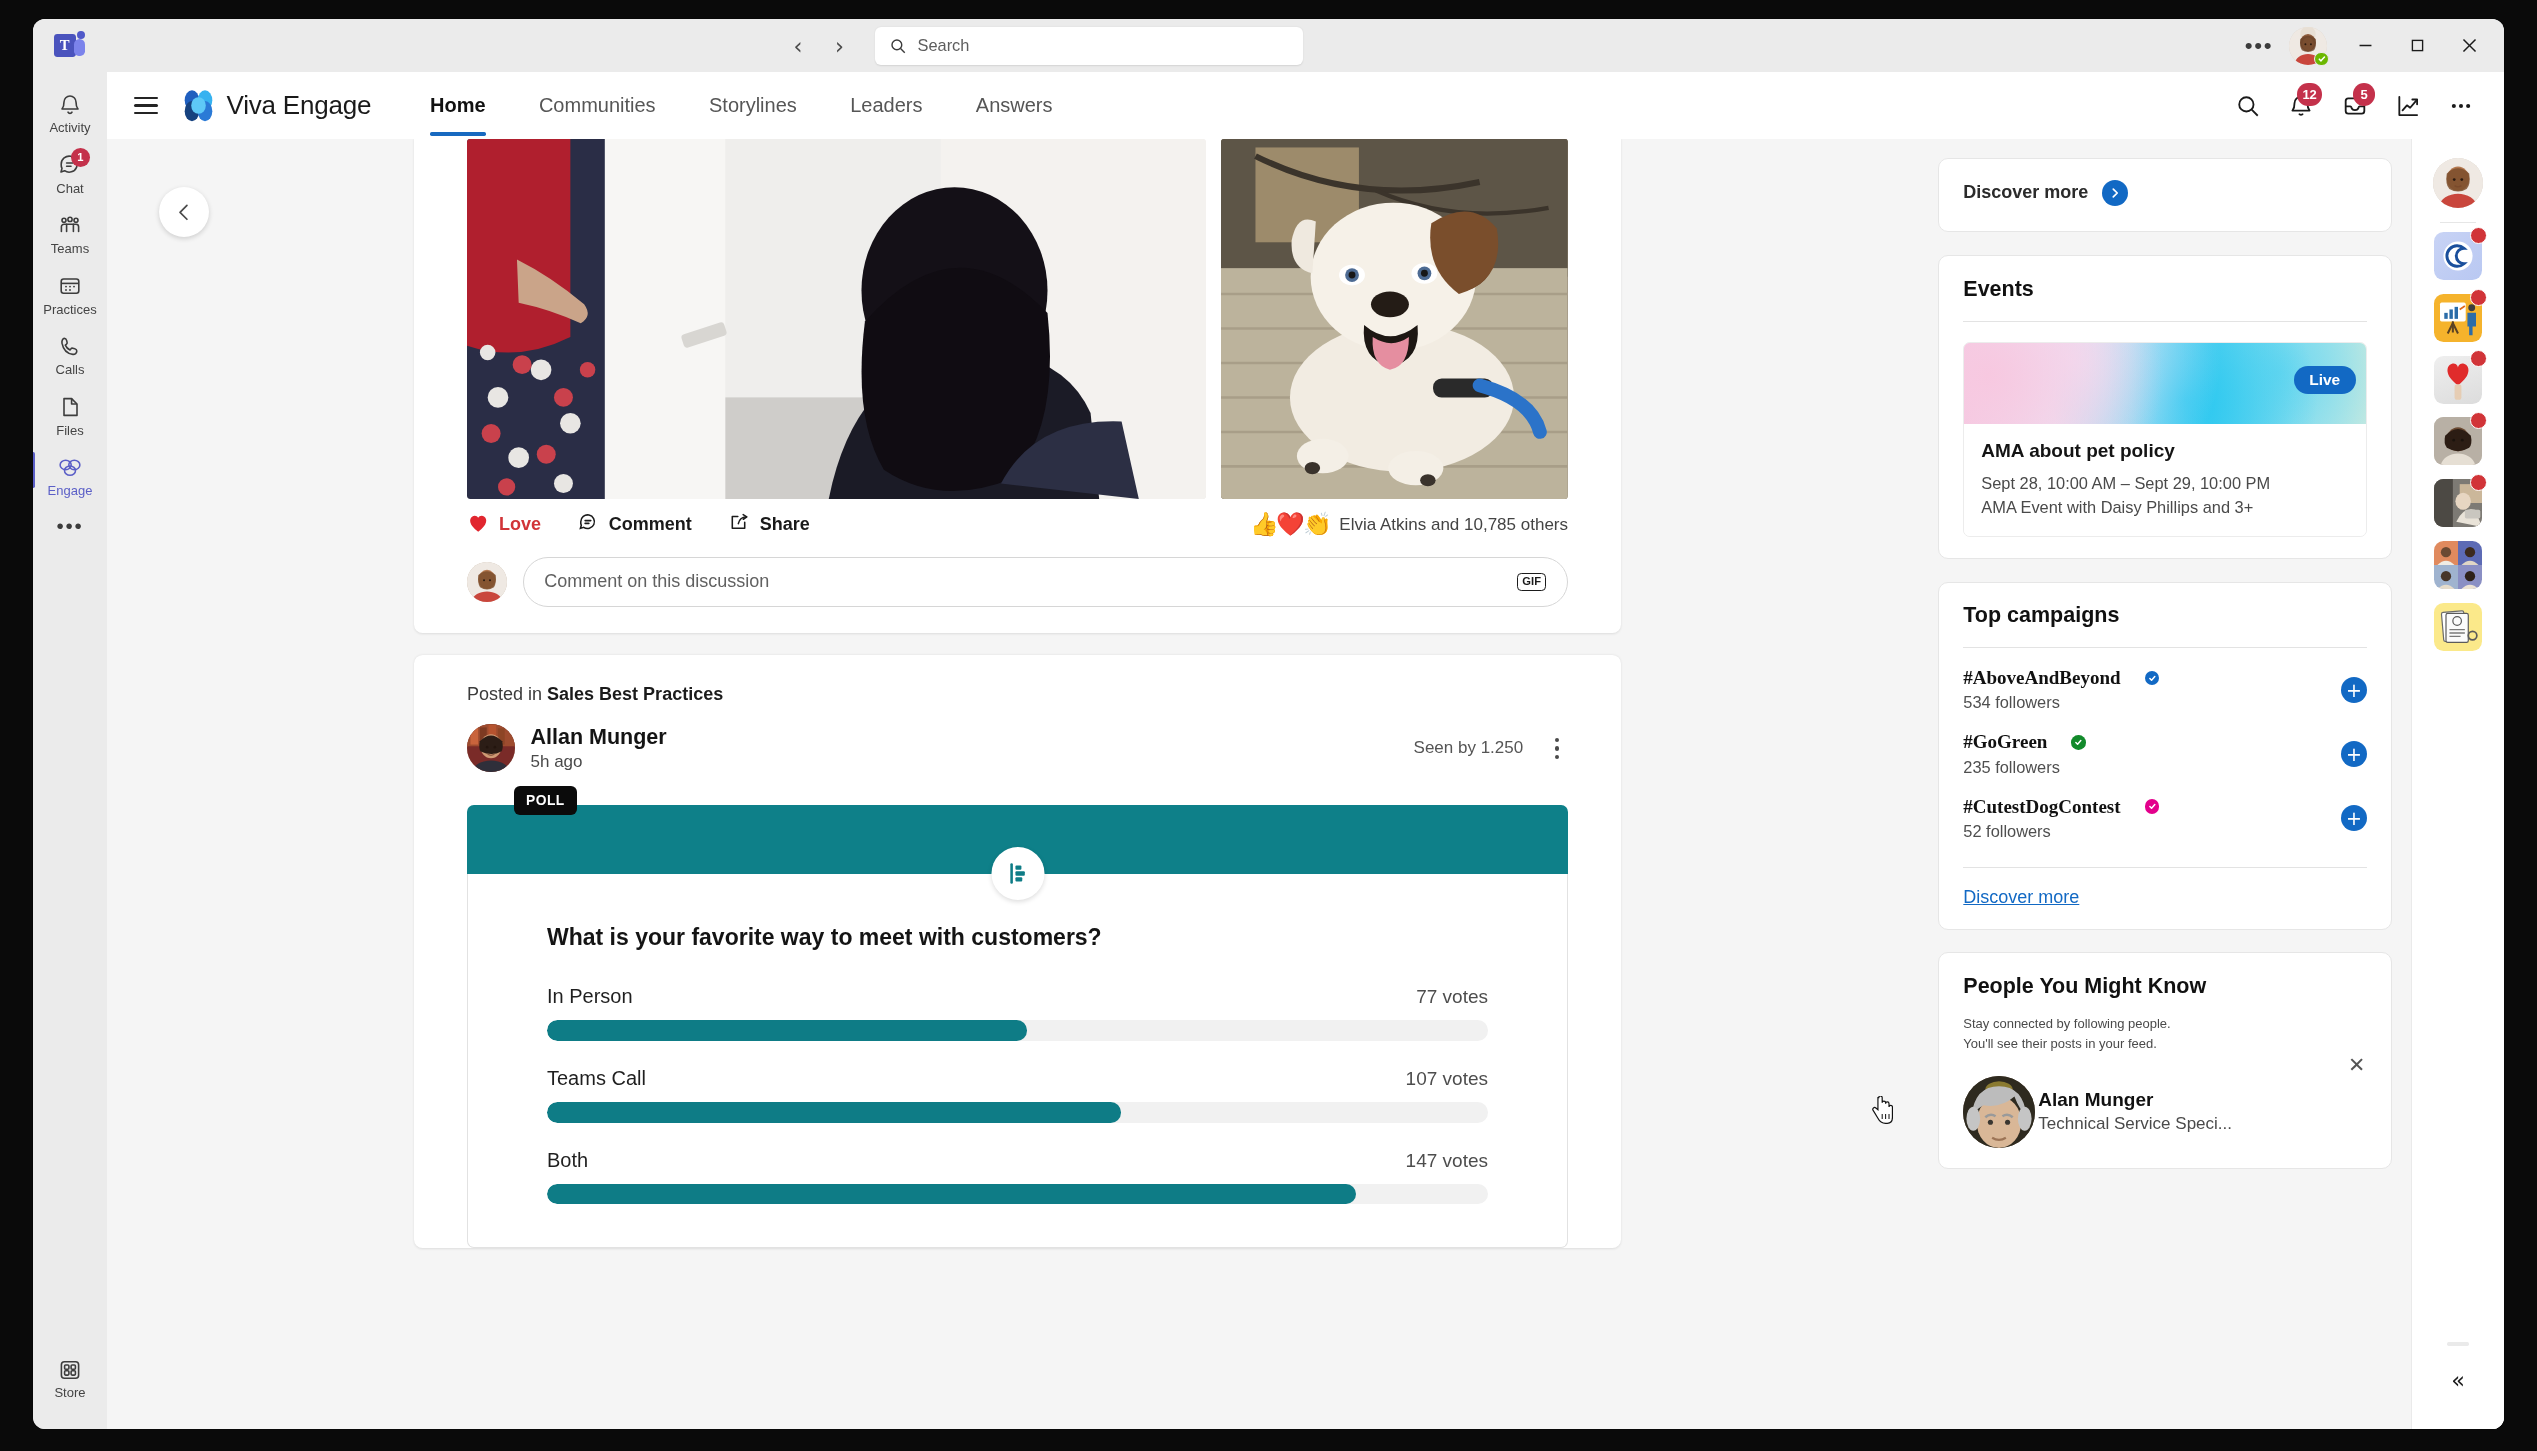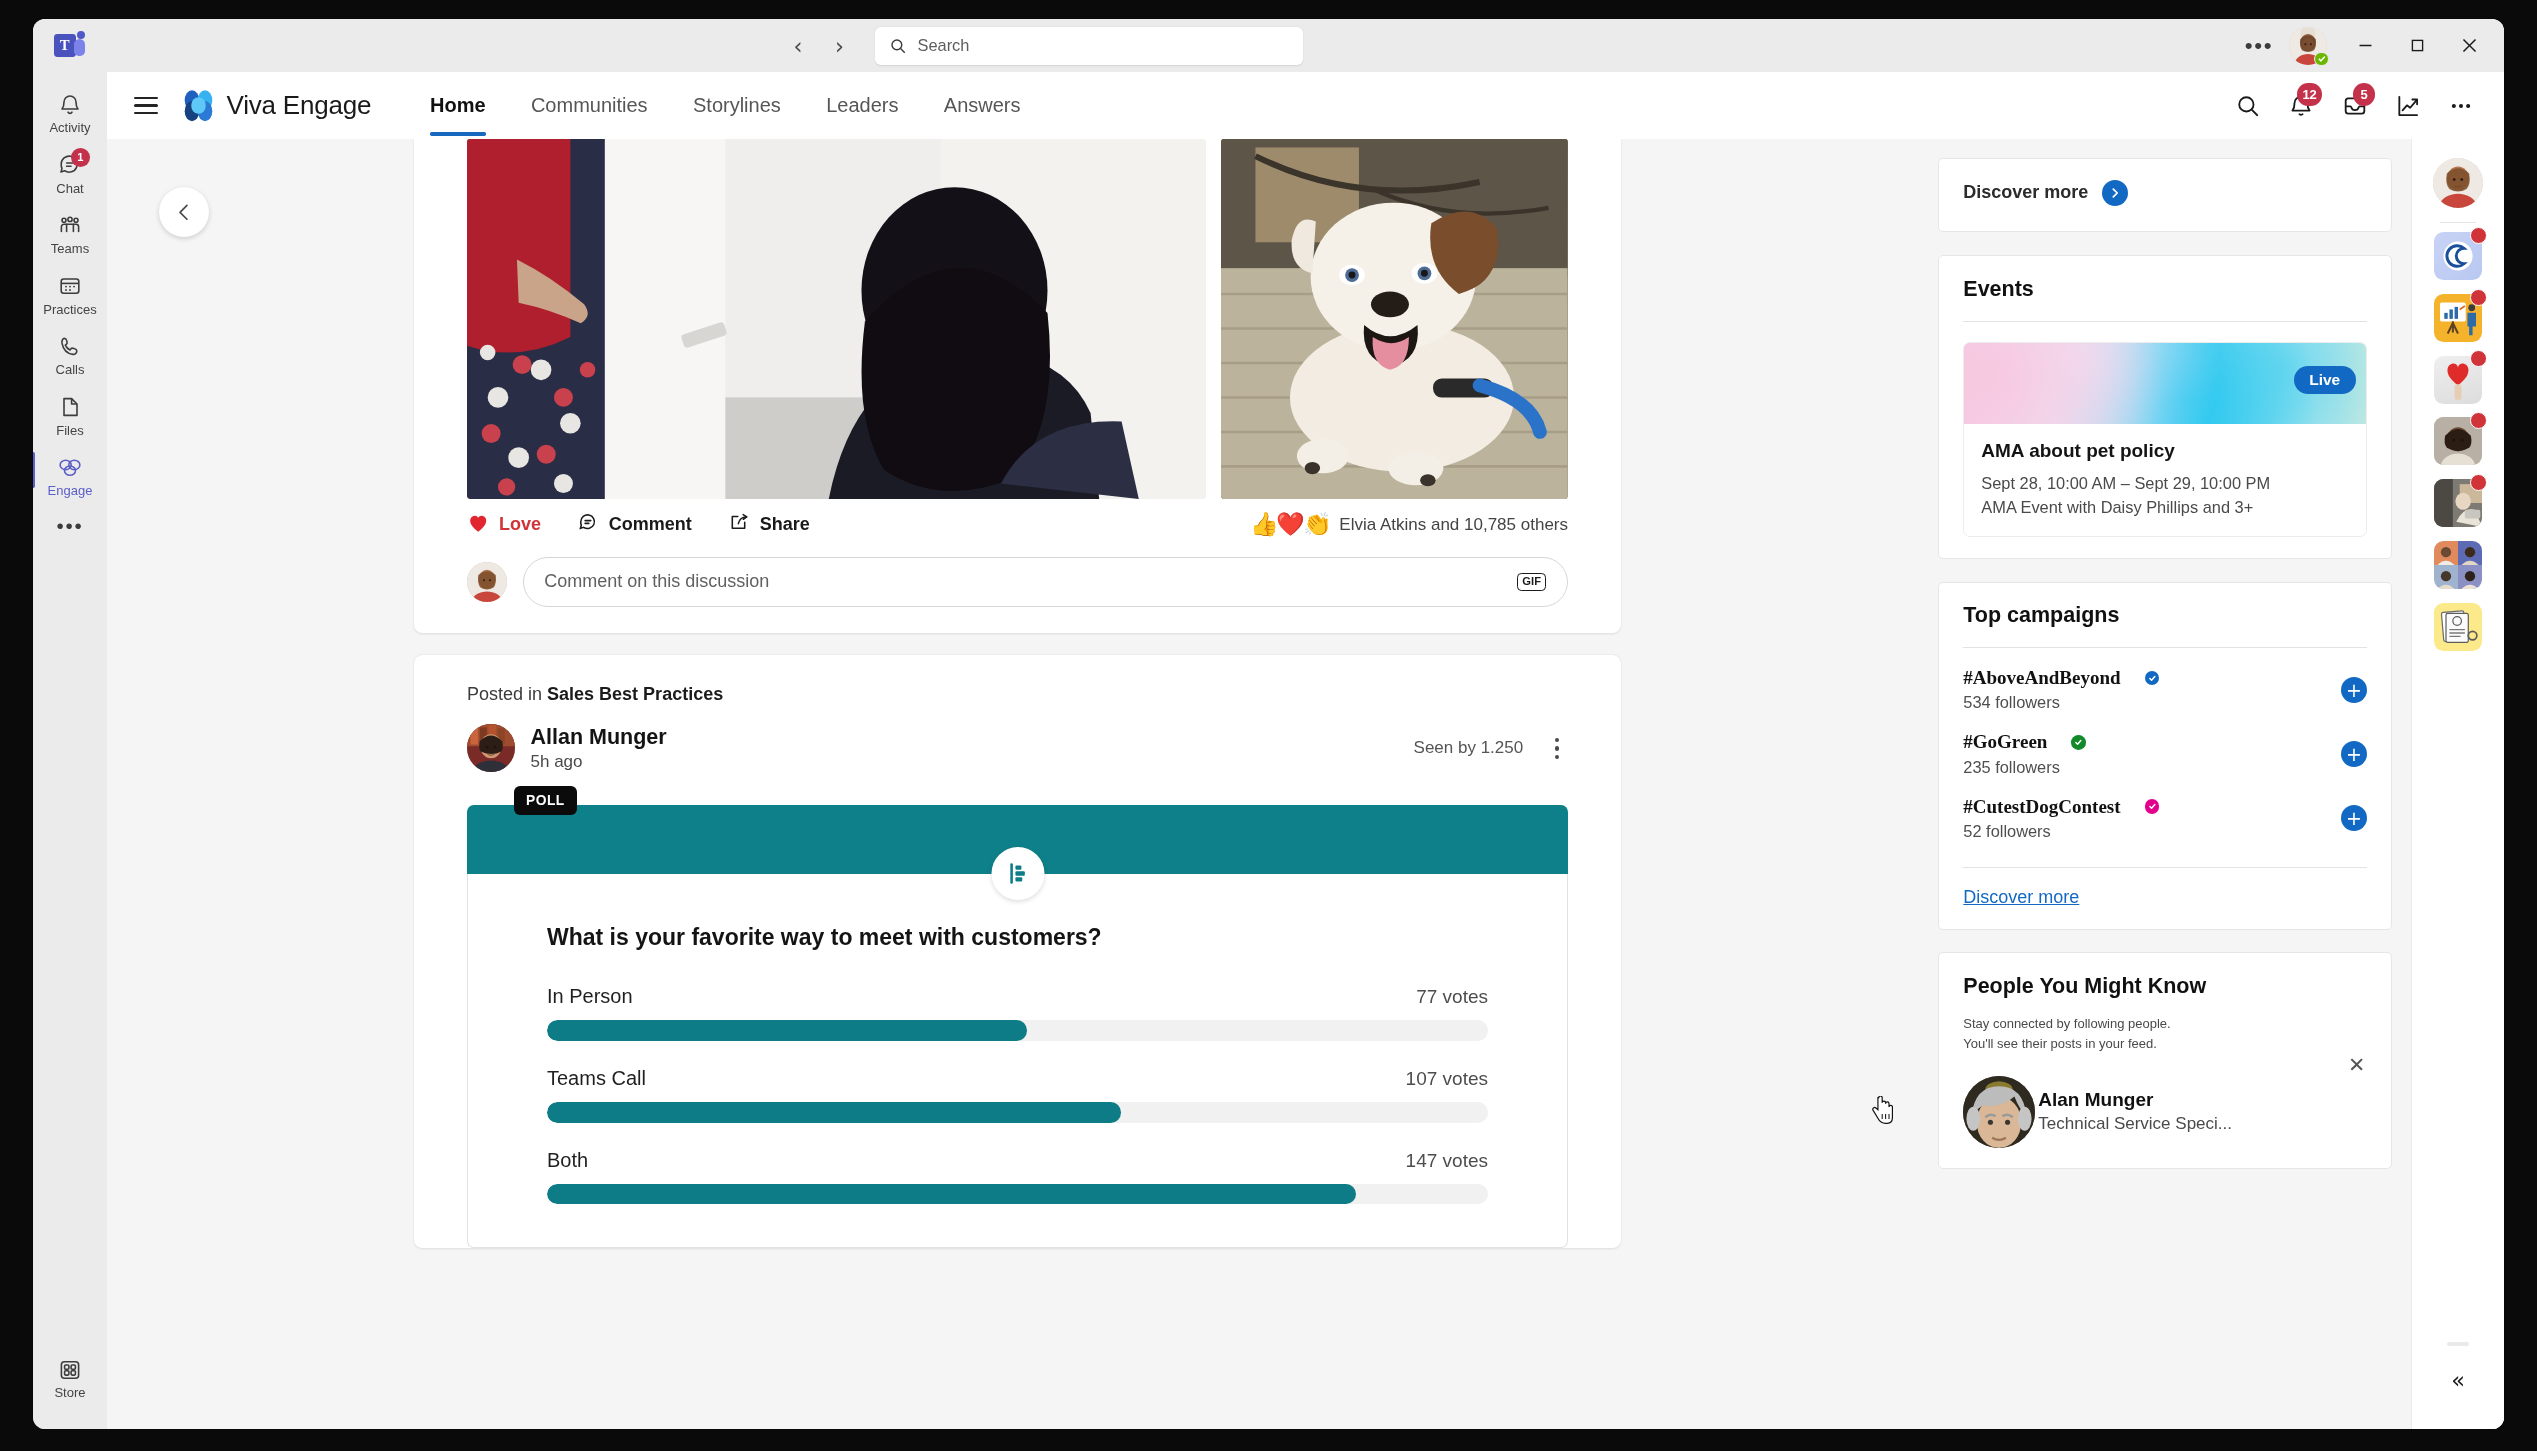--- a/index.html
+++ b/index.html
@@ -115,21 +115,21 @@
 
   
   #engagebar {
     height: 67px; background:#fff; display:flex; align-items:center;
     padding-left: 19px; flex:none; position:relative; z-index:5;
   }
   .hamburger { width:40px; height:40px; display:flex; flex-direction:column; justify-content:center; gap:5.2px; align-items:center; margin-right: 15.5px;}
   .hamburger i { display:block; width:24px; height:2.2px; background:#242424; border-radius:1.7px; }
   .viva-logo { width:33px; height:33px; position:relative; margin-right: 12px; }
   .brandname { font-size: 26px; font-weight: 400; color:#1a1a1a; letter-spacing:-0.2px; margin-right: 38px; }
-  .navtabs { display:flex; align-items:flex-end; height:67px; gap:4px; }
+  .navtabs { display:flex; align-items:flex-end; height:67px; gap:12px; }
   .navtab {
     font-size: 20px; color:#565656; padding: 0 20.7px; height:67px;
     display:flex; align-items:center; position:relative; cursor:default;
   }
   .navtab.active { color:#111; font-weight:700; }
   .navtab.active::after {
     content:''; position:absolute; left:20.7px; right:20.7px; bottom:3.4px; height:3.4px;
     background:#1769c0; border-radius:1.7px;
   }
   .engage-right { margin-left:auto; display:flex; align-items:center; padding-right: 19px; gap: 5.2px; }
@@ -217,21 +217,21 @@
   .polloption { margin-bottom: 26px; }
   .pollrow { display:flex; align-items:baseline; }
   .polllabel { font-size: 20px; color:#1f1f1f; }
   .pollvotes { margin-left:auto; font-size: 19px; color:#4d4d4d; }
   .polltrack { margin-top: 12px; height: 20.7px; background:#f1f1f1; border-radius: 10.3px; overflow:hidden; }
   .pollfill { height:100%; border-radius: 10.3px; }
 
   
   #rightcol { width: 483px; flex:none; padding: 19px 19px 0 10.3px; overflow:hidden; }
   .rcard {
-    background:#fff; border:0.9px solid #e6e6e6; border-radius:5px;
+    background:#fff; border:0.9px solid #e6e6e6; border-radius:10px;
     margin-bottom: 22.4px; padding: 20.7px 24px;
   }
   .rcard.first { padding: 15.5px 24px 22.4px; }
   .discoverbar { display:flex; align-items:center; gap:13.8px; padding: 5.2px 0 3.4px; }
   .discoverbar .dtxt { font-size:18px; font-weight:700; color:#2b2b2b; }
   .circlearrow {
     width:26px;height:26px;border-radius:50%;background:#1269c4;
     display:flex;align-items:center;justify-content:center;color:#fff;font-size:14.7px;
     font-family:"DejaVu Sans", sans-serif;
   }

